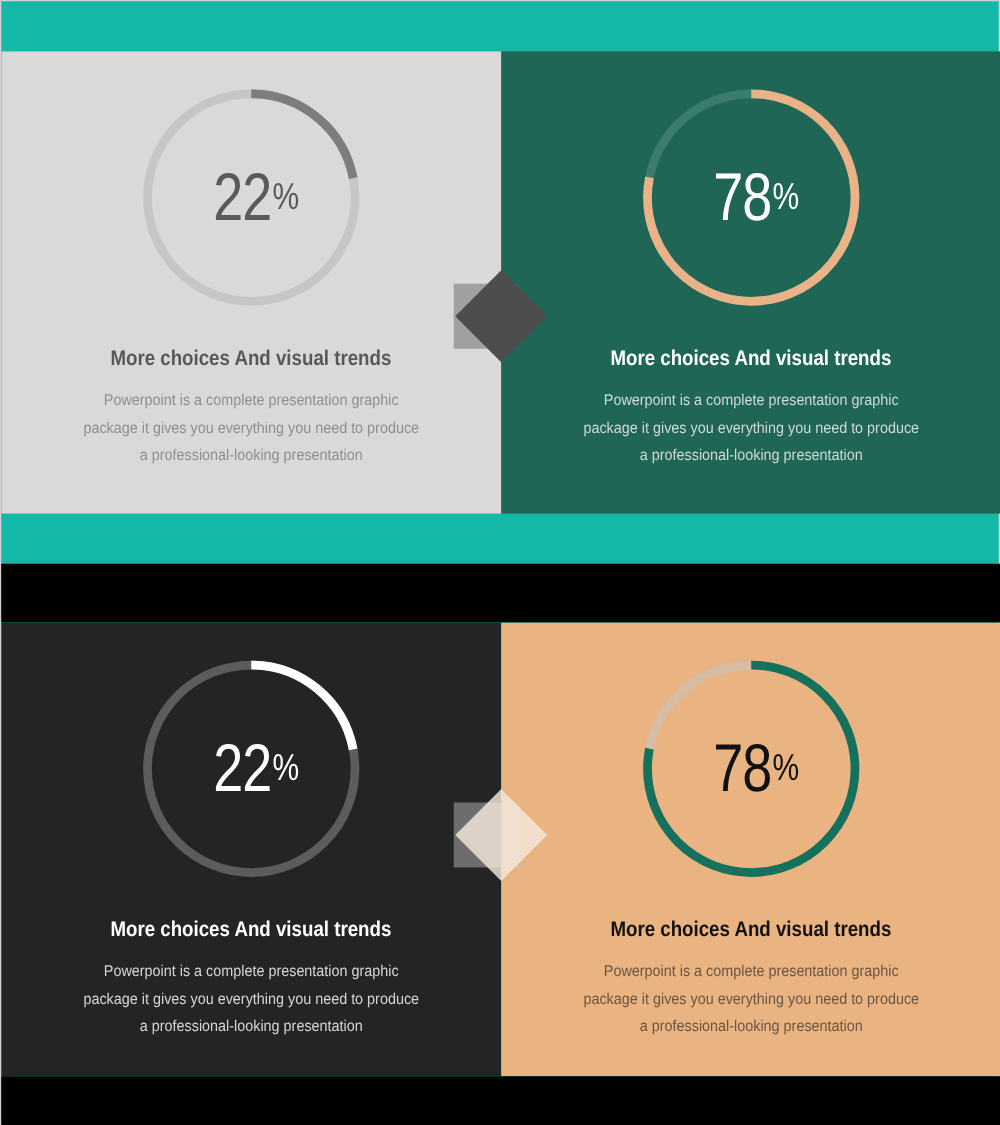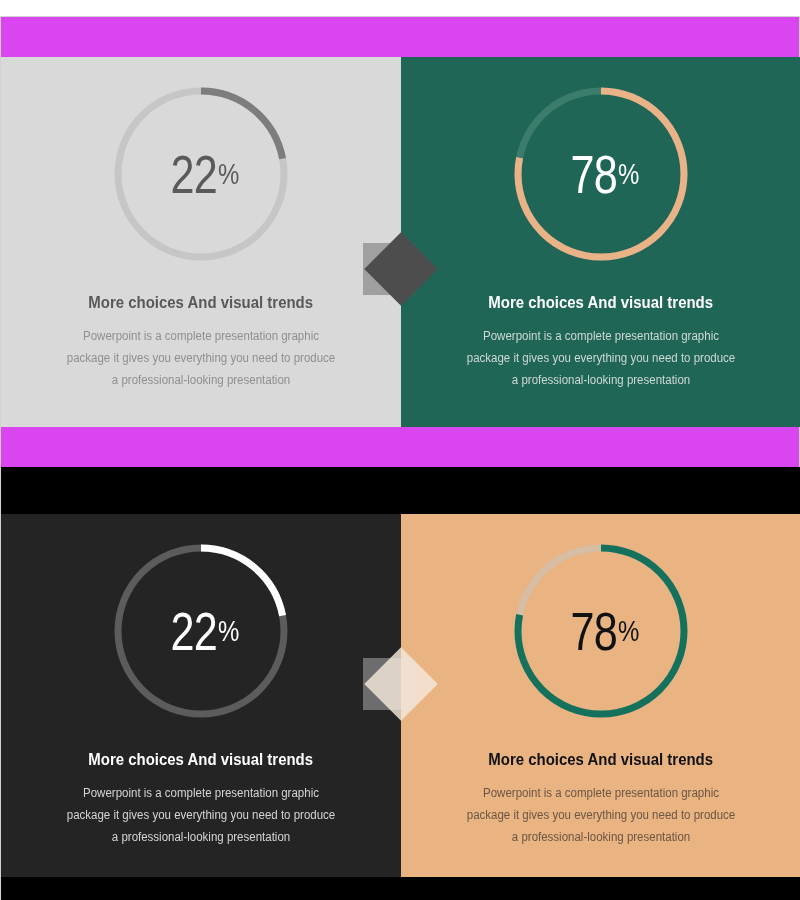--- a/index.html
+++ b/index.html
@@ -8,22 +8,21 @@
     width:800px;height:900px;
     background:#ffffff;
     font-family:"Liberation Sans","DejaVu Sans",sans-serif;
     overflow:hidden;
     position:relative;
   }
   .page{
     position:absolute;inset:0;
     border:1px solid #d2d2d2;
     box-sizing:border-box;
-    background:#d946ef;
-    margin-top:16px;
+    background:#14b8a6;
   }
 
   
   .slide{position:absolute;left:0;width:800px;display:flex;overflow:hidden;}
   #slide-top{top:40px;height:370px;}
   #slide-bottom{top:497px;height:363px;}
 
   .band{position:absolute;left:0;width:800px;background:#000000;}
   #band-mid{top:450px;height:47px;}
   #band-bottom{top:860px;height:40px;}

